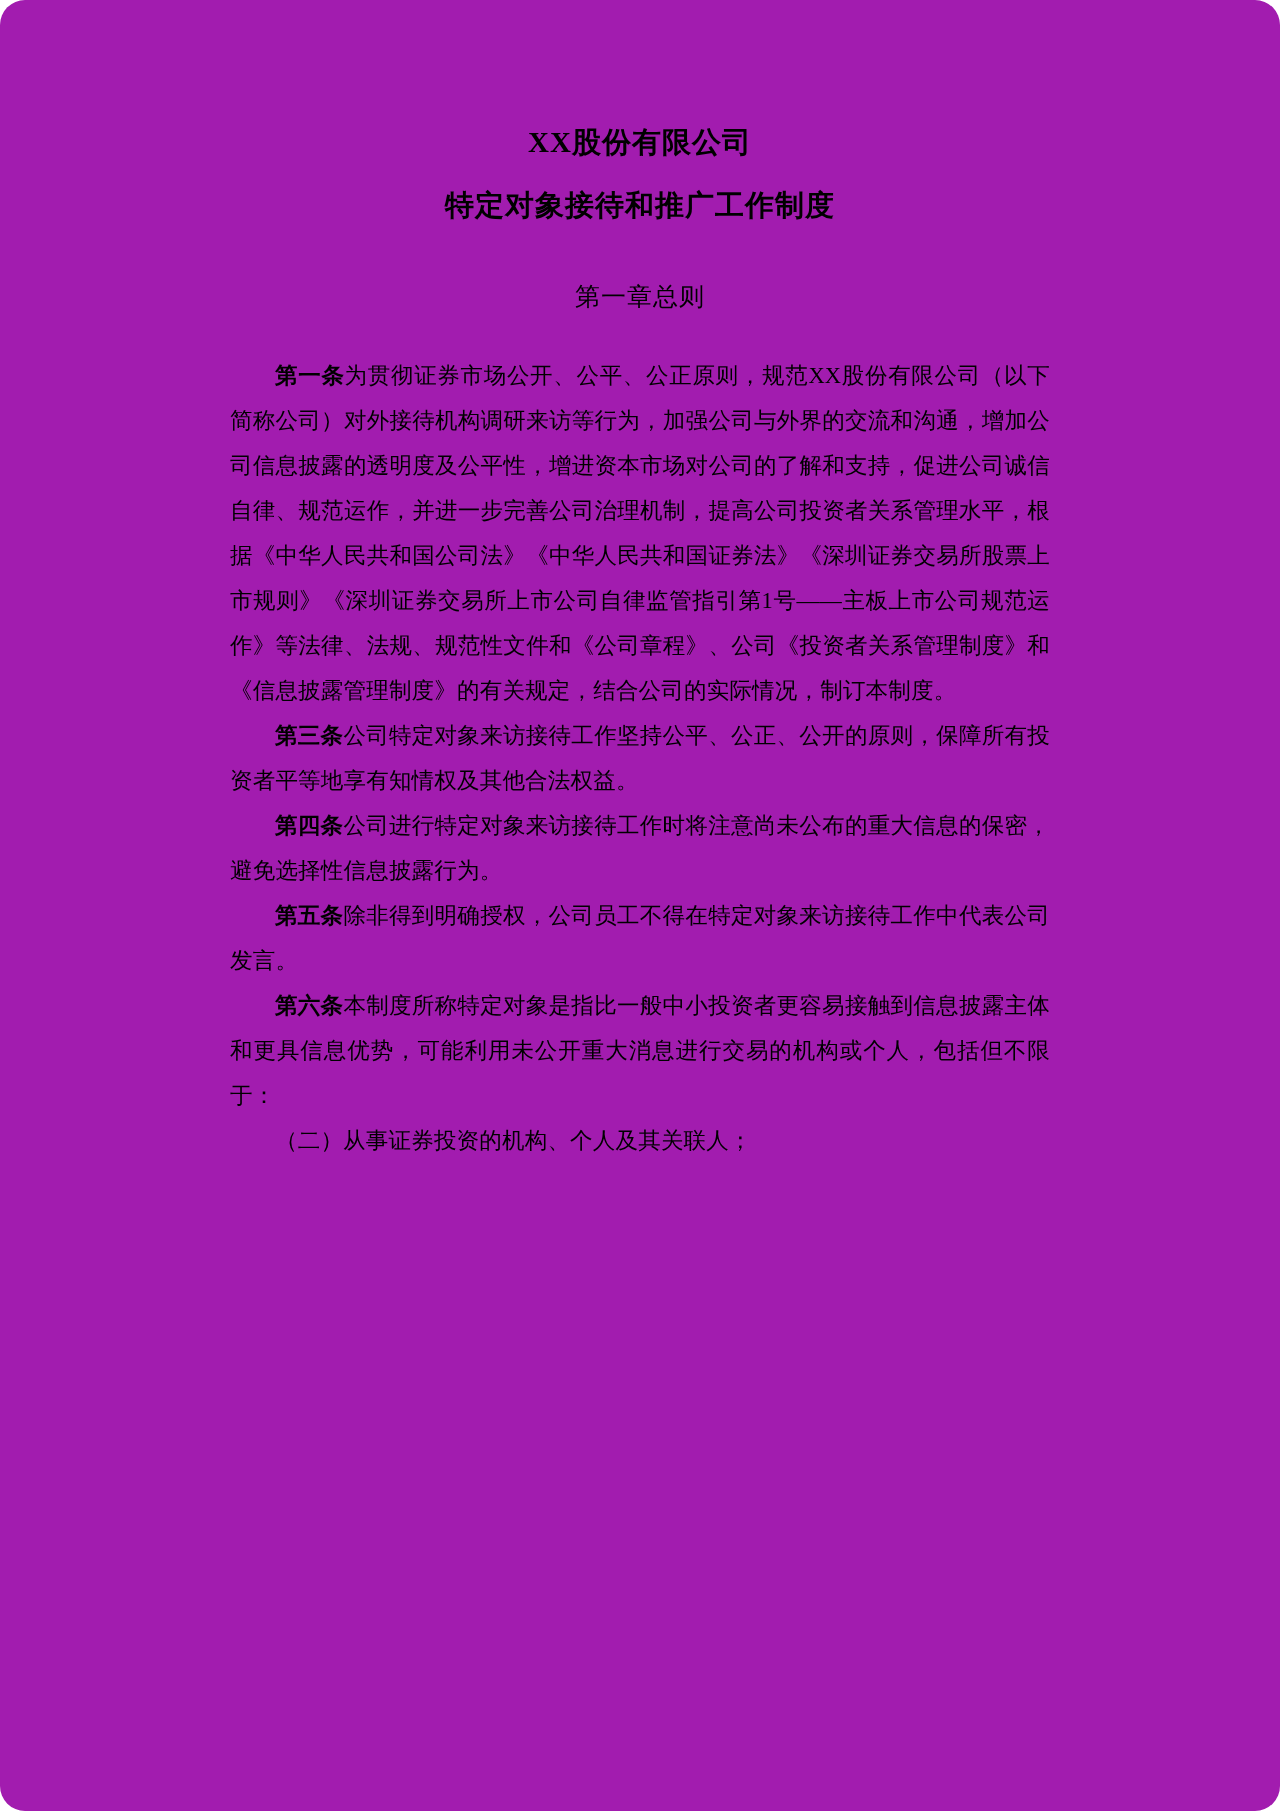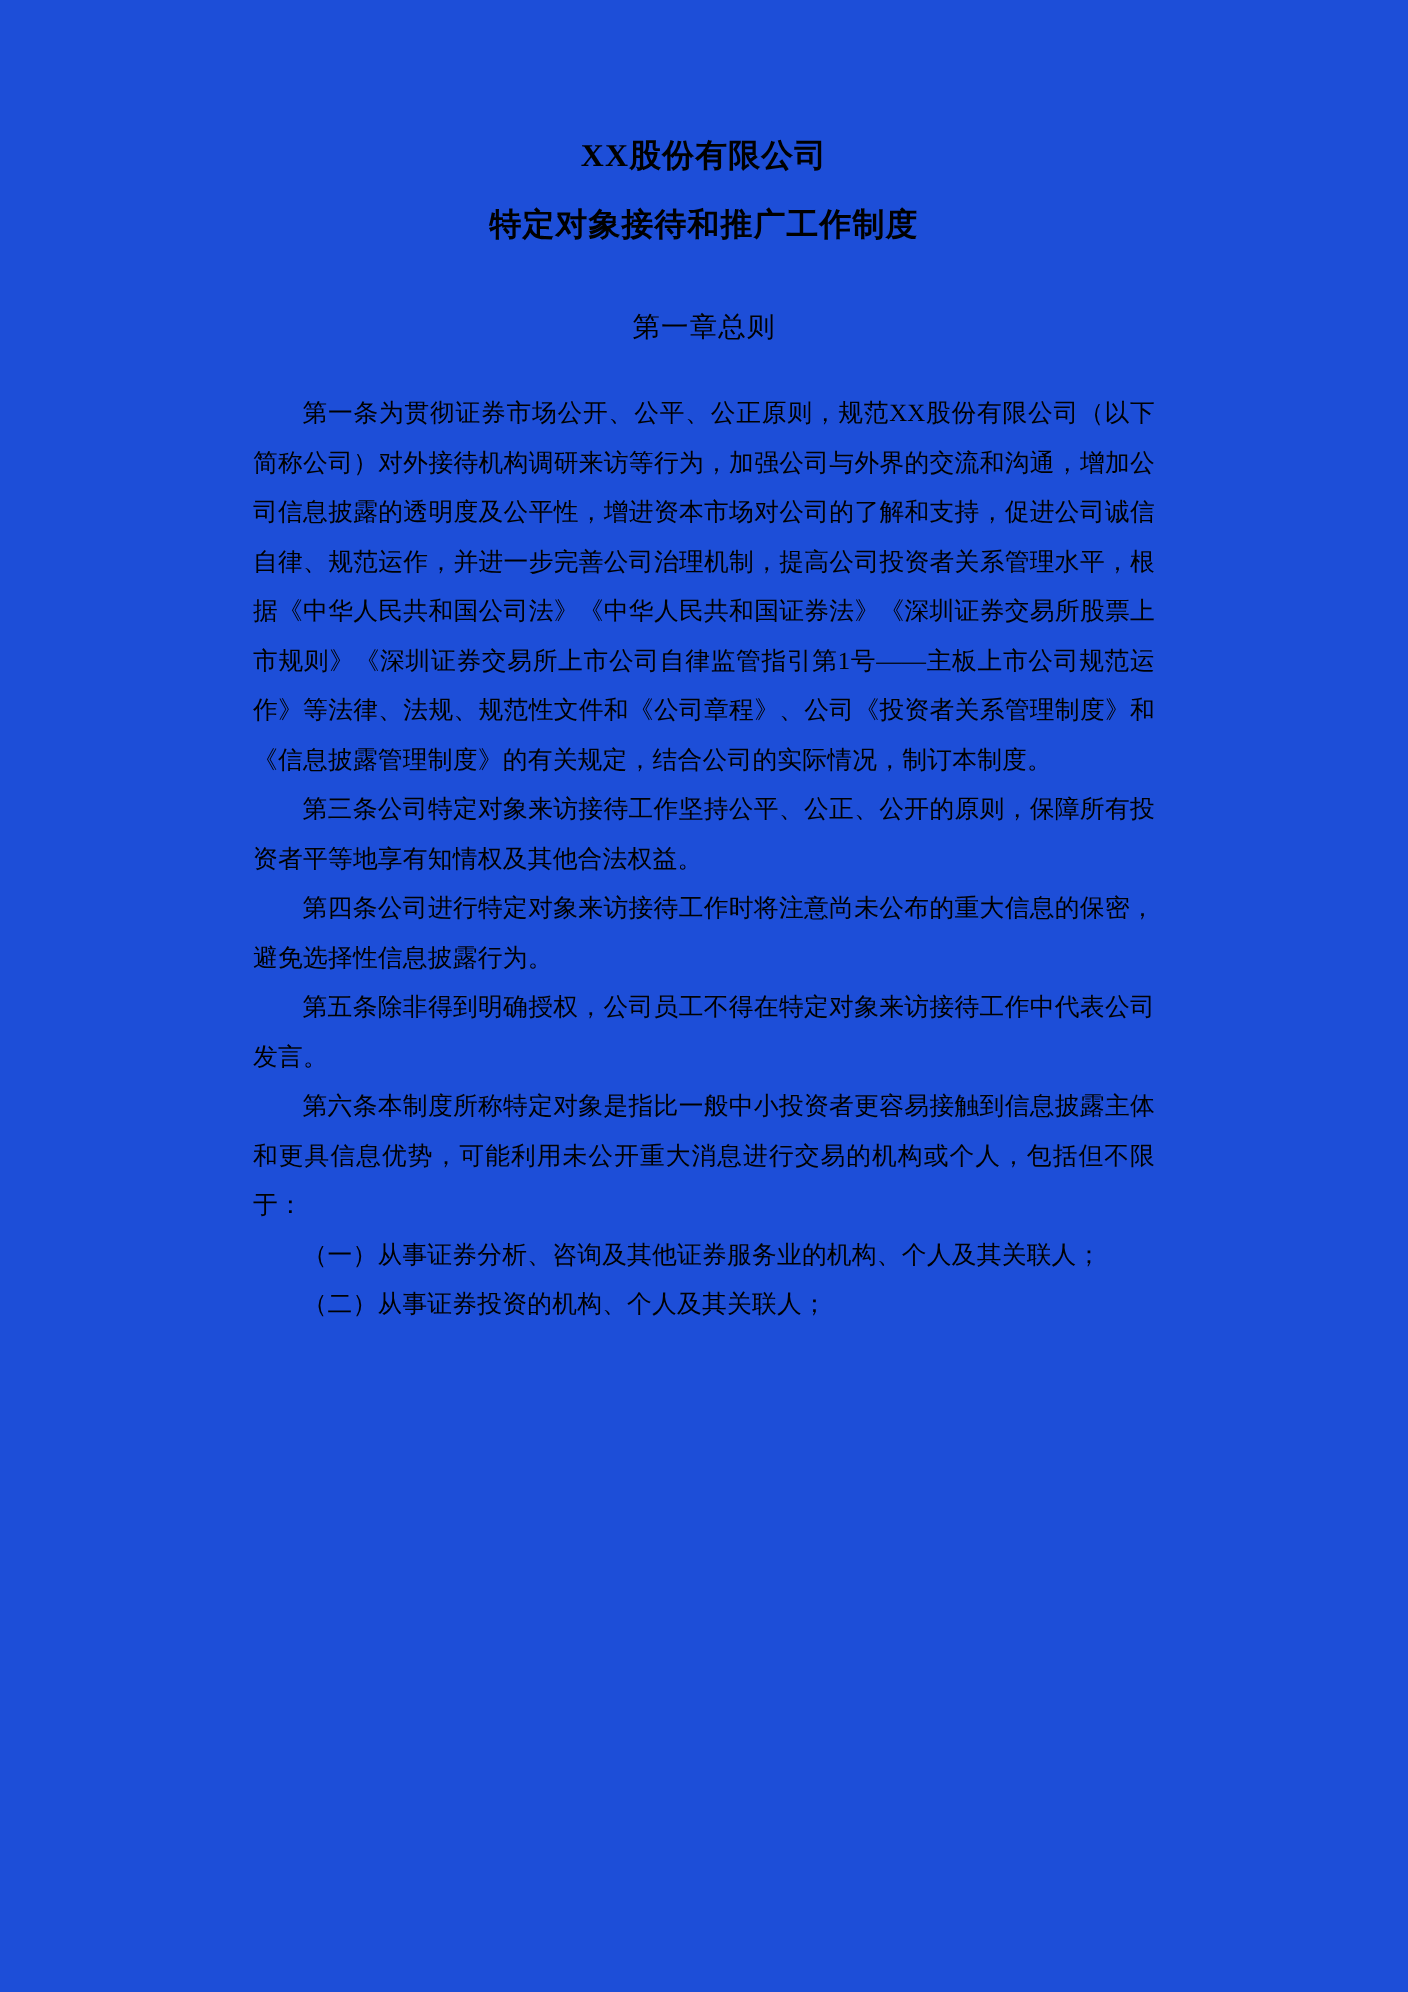--- a/index.html
+++ b/index.html
@@ -11,23 +11,24 @@
     width: 1280px;
     min-height: 1811px;
     font-family: "Liberation Serif", "DejaVu Serif", serif;
     color: #000000;
     -webkit-font-smoothing: antialiased;
   }
   .page {
     position: relative;
     width: 1280px;
     min-height: 1811px;
-    background: #1d4ed8;
+    background: #a21caf;
     box-sizing: border-box;
     padding: 0;
+    border-radius: 25px;
   }
   .content {
     width: 820px;
     margin: 0 auto;
     padding-top: 128px;
   }
 
   
   .doc-title {
     text-align: center;
@@ -63,21 +64,21 @@
   .para.indent {
     text-indent: 2em;
   }
   .para.tight {
     margin-top: 0;
   }
   .para.gap {
     margin-top: 4px;
   }
   .art-label {
-    font-weight: normal;
+    font-weight: bold;
   }
   .list-item {
     font-size: 22.5px;
     line-height: 45px;
     text-indent: 2em;
     margin: 0;
     letter-spacing: 0.2px;
     text-align: left;
   }
 </style>
@@ -97,17 +98,16 @@
 
 
     <p class="para indent tight"><span class="art-label">第三条</span><span>公司特定对象来访接待工作坚持公平、公正、公开的原则，保障所有投资者平等地享有知情权及其他合法权益。</span></p>
 
     <p class="para indent tight"><span class="art-label">第四条</span><span>公司进行特定对象来访接待工作时将注意尚未公布的重大信息的保密，避免选择性信息披露行为。</span></p>
 
     <p class="para indent tight"><span class="art-label">第五条</span><span>除非得到明确授权，公司员工不得在特定对象来访接待工作中代表公司发言。</span></p>
 
     <p class="para indent tight"><span class="art-label">第六条</span><span>本制度所称特定对象是指比一般中小投资者更容易接触到信息披露主体和更具信息优势，可能利用未公开重大消息进行交易的机构或个人，包括但不限于：</span></p>
 
-    <p class="list-item">（一）从事证券分析、咨询及其他证券服务业的机构、个人及其关联人；</p>
     <p class="list-item">（二）从事证券投资的机构、个人及其关联人；</p>
 
   </div>
 </div>
 
 </body></html>

